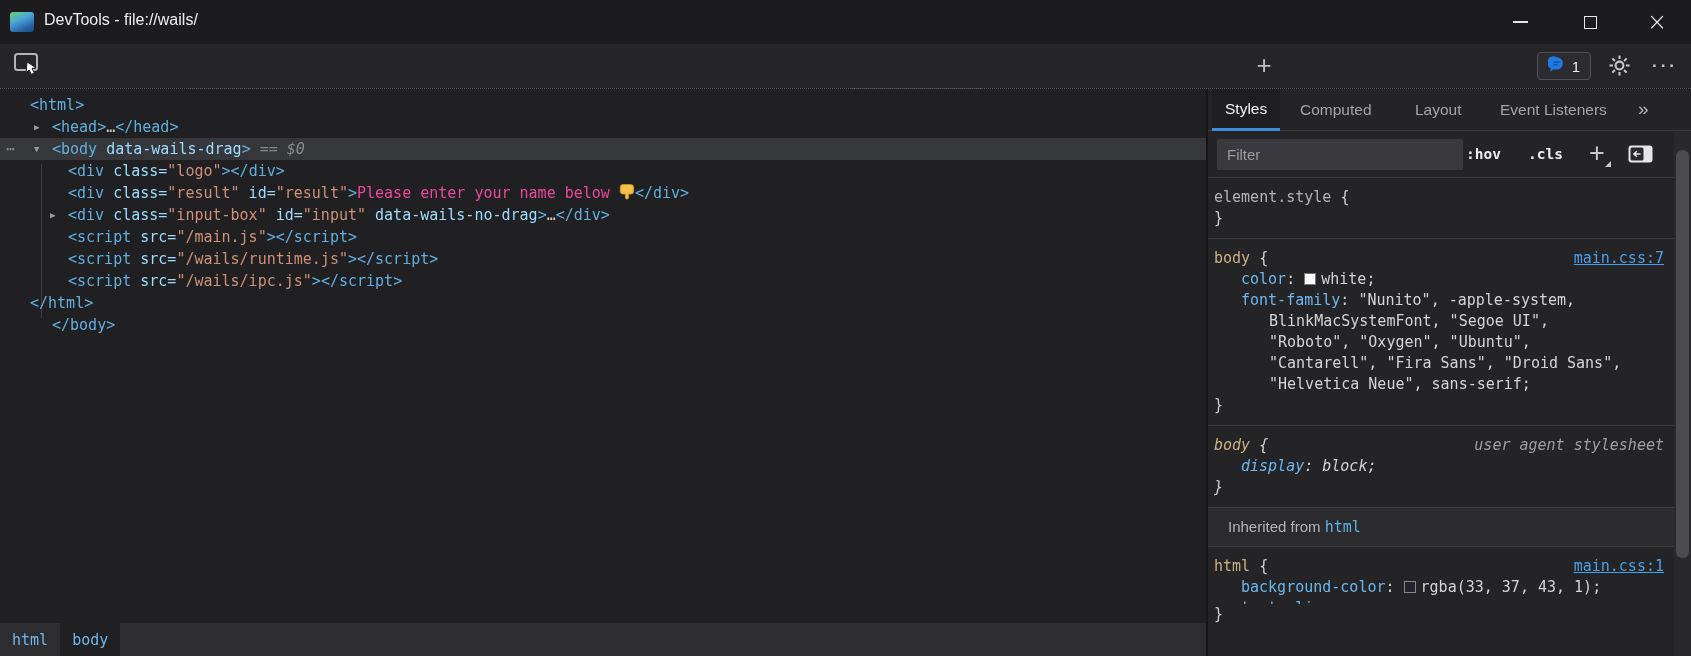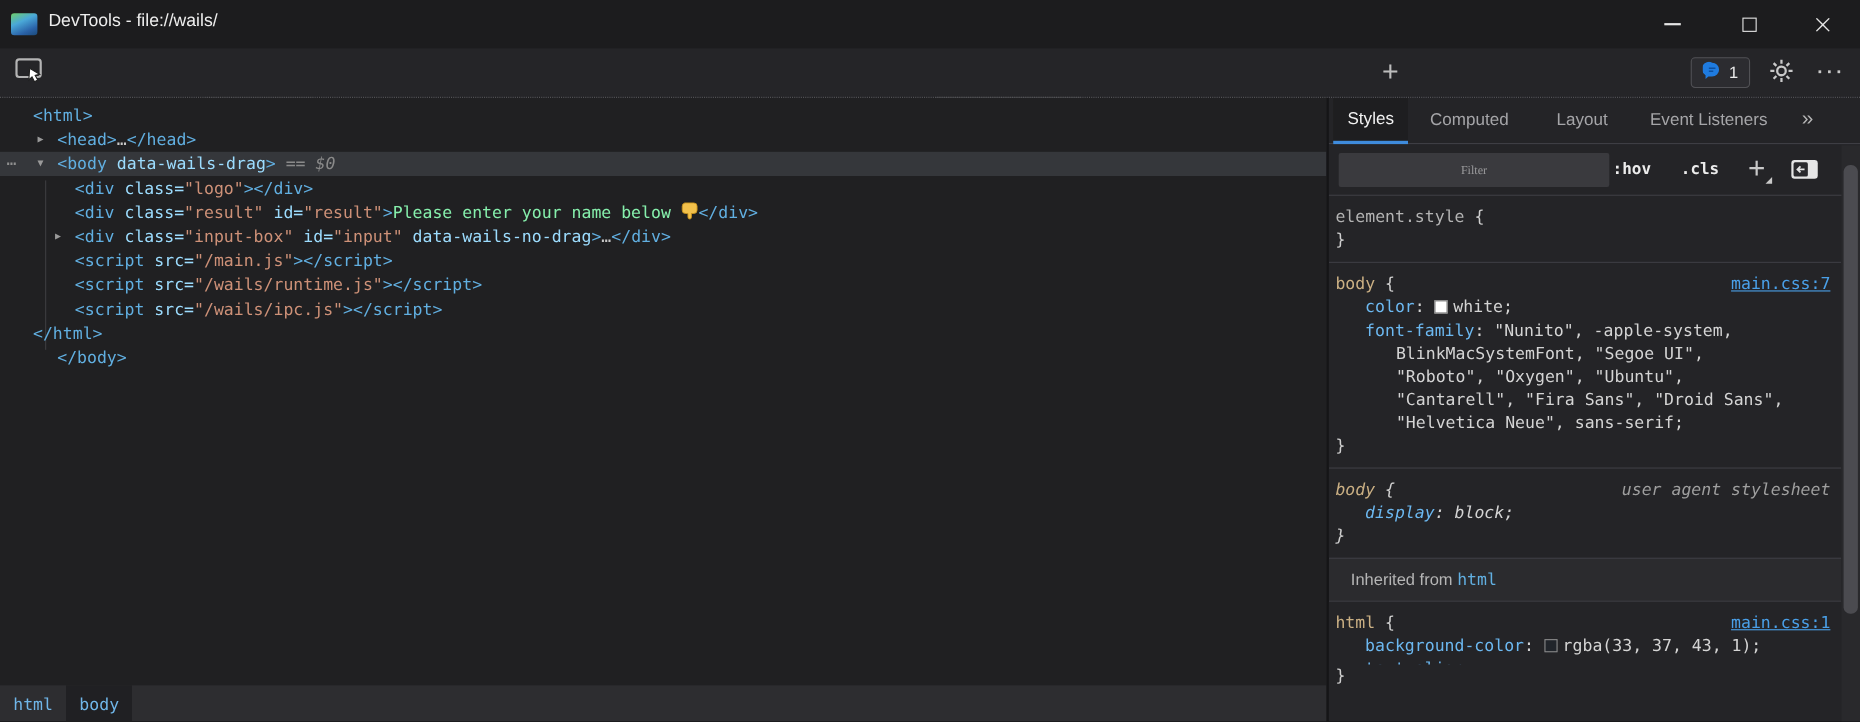--- a/index.html
+++ b/index.html
@@ -35,34 +35,34 @@
   #main { position:absolute; left:0; top:88px; width:100%; height:568px; border-top:1px dotted #58585c; }
   #elements-panel { position:absolute; left:0; top:0; width:1206px; height:568px; background:#202022; overflow:hidden; }
   #dom-tree { position:relative; padding-top:5px; font-family:"DejaVu Sans Mono", monospace; font-size:15px; }
   .tree-row { position:relative; height:22px; line-height:22px; white-space:nowrap; }
   .tree-row.sel { background:#35373b; }
   .tree-row .arrow { position:absolute; font-size:9px; color:#9a9a9a; top:0; }
   .tree-row .gutter { position:absolute; left:6px; color:#8f8f8f; letter-spacing:1px; }
   .ind0 { padding-left:30px; } .ind1 { padding-left:52px; } .ind2 { padding-left:68px; }
   .guide { position:absolute; left:41px; top:75px; width:1px; height:154px; background:#3c3c40; }
   .t-p,.t-tag { color:#61afe1; } .t-attr { color:#9cdcfe; } .t-val { color:#ce9178; }
-  .t-txt { color:#86efac;margin-top:13px; } .t-meta { color:#8a8a8a; } .t-dollar { color:#8a8a8a; font-style:italic; }
+  .t-txt { color:#ec4899;margin-top:13px; } .t-meta { color:#8a8a8a; } .t-dollar { color:#8a8a8a; font-style:italic; }
   .t-ell { color:#c8c8c8; }
   .t-emoji svg { vertical-align:-2px; }
   #breadcrumbs { position:absolute; left:0; bottom:0; width:1206px; height:34px; background:#2d2d30; font-family:"DejaVu Sans Mono", monospace; font-size:15px; display:flex; }
   .crumb { height:34px; line-height:34px; padding:0 12px; color:#70b6e9; }
   .crumb.sel { background:#202023; }
   
   #sidebar { position:absolute; left:1206px; top:0; width:485px; height:568px; background:#242427; border-left:2px solid #151517; overflow:hidden; }
   #sb-tabs { position:absolute; left:0; top:0; width:100%; height:42px; border-bottom:1px solid #3e3e44; }
   .sb-tab { position:absolute; top:0; height:42px; line-height:42px; font-size:15.5px; color:#a5a5a8; white-space:nowrap; }
   .sb-tab.active { background:#1e1e20; padding:0 13px; border-bottom:3px solid #3f8cdd; line-height:39px; color:#f2f2f2; }
   #sb-chevron { position:absolute; left:430px; top:0; height:42px; line-height:40px; font-size:19px; color:#b5b5b5; }
   #sb-toolbar { position:absolute; left:0; top:42px; width:100%; height:47px; border-bottom:1px solid #3e3e44; }
-  #filter-input { position:absolute; left:9px; top:8px; width:246px; height:31px; background:#3a3a3e; border:none; border-radius:2px; color:#d8d8d8; font-size:11px; padding:0 10px; font-family:Liberation Serif, serif; outline:none;text-align:center; }
+  #filter-input { position:absolute; left:9px; top:8px; width:246px; height:31px; background:#3a3a3e; border:none; border-radius:2px; color:#d8d8d8; font-size:15px; padding:0 10px; font-family:Liberation Sans, sans-serif; outline:none; }
   #filter-input::placeholder { color:#9b9b9d; }
   .tb-btn { position:absolute; top:8px; height:31px; line-height:31px; font-family:"DejaVu Sans Mono",monospace; font-size:14.5px; font-weight:bold; color:#ececec; }
   #hov-btn { left:258px; } #cls-btn { left:320px; }
   #newrule-btn { position:absolute; left:372px; top:6px; width:34px; height:34px; color:#c9c9c9; font-size:27px; font-weight:100; text-align:center; line-height:32px; }
   #newrule-btn .corner { position:absolute; right:3px; bottom:4px; width:0; height:0; border-left:6px solid transparent; border-bottom:6px solid #c9c9c9; }
   #toggle-sb-btn { position:absolute; left:420px; top:14px; }
   
   #rules { position:absolute; left:0; top:89px; width:466px; bottom:0; font-family:"DejaVu Sans Mono",monospace; font-size:15px; overflow:hidden; }
   .sec { padding:9px 0; }
   .sec + .sec { border-top:1px solid #3e3e44; }

